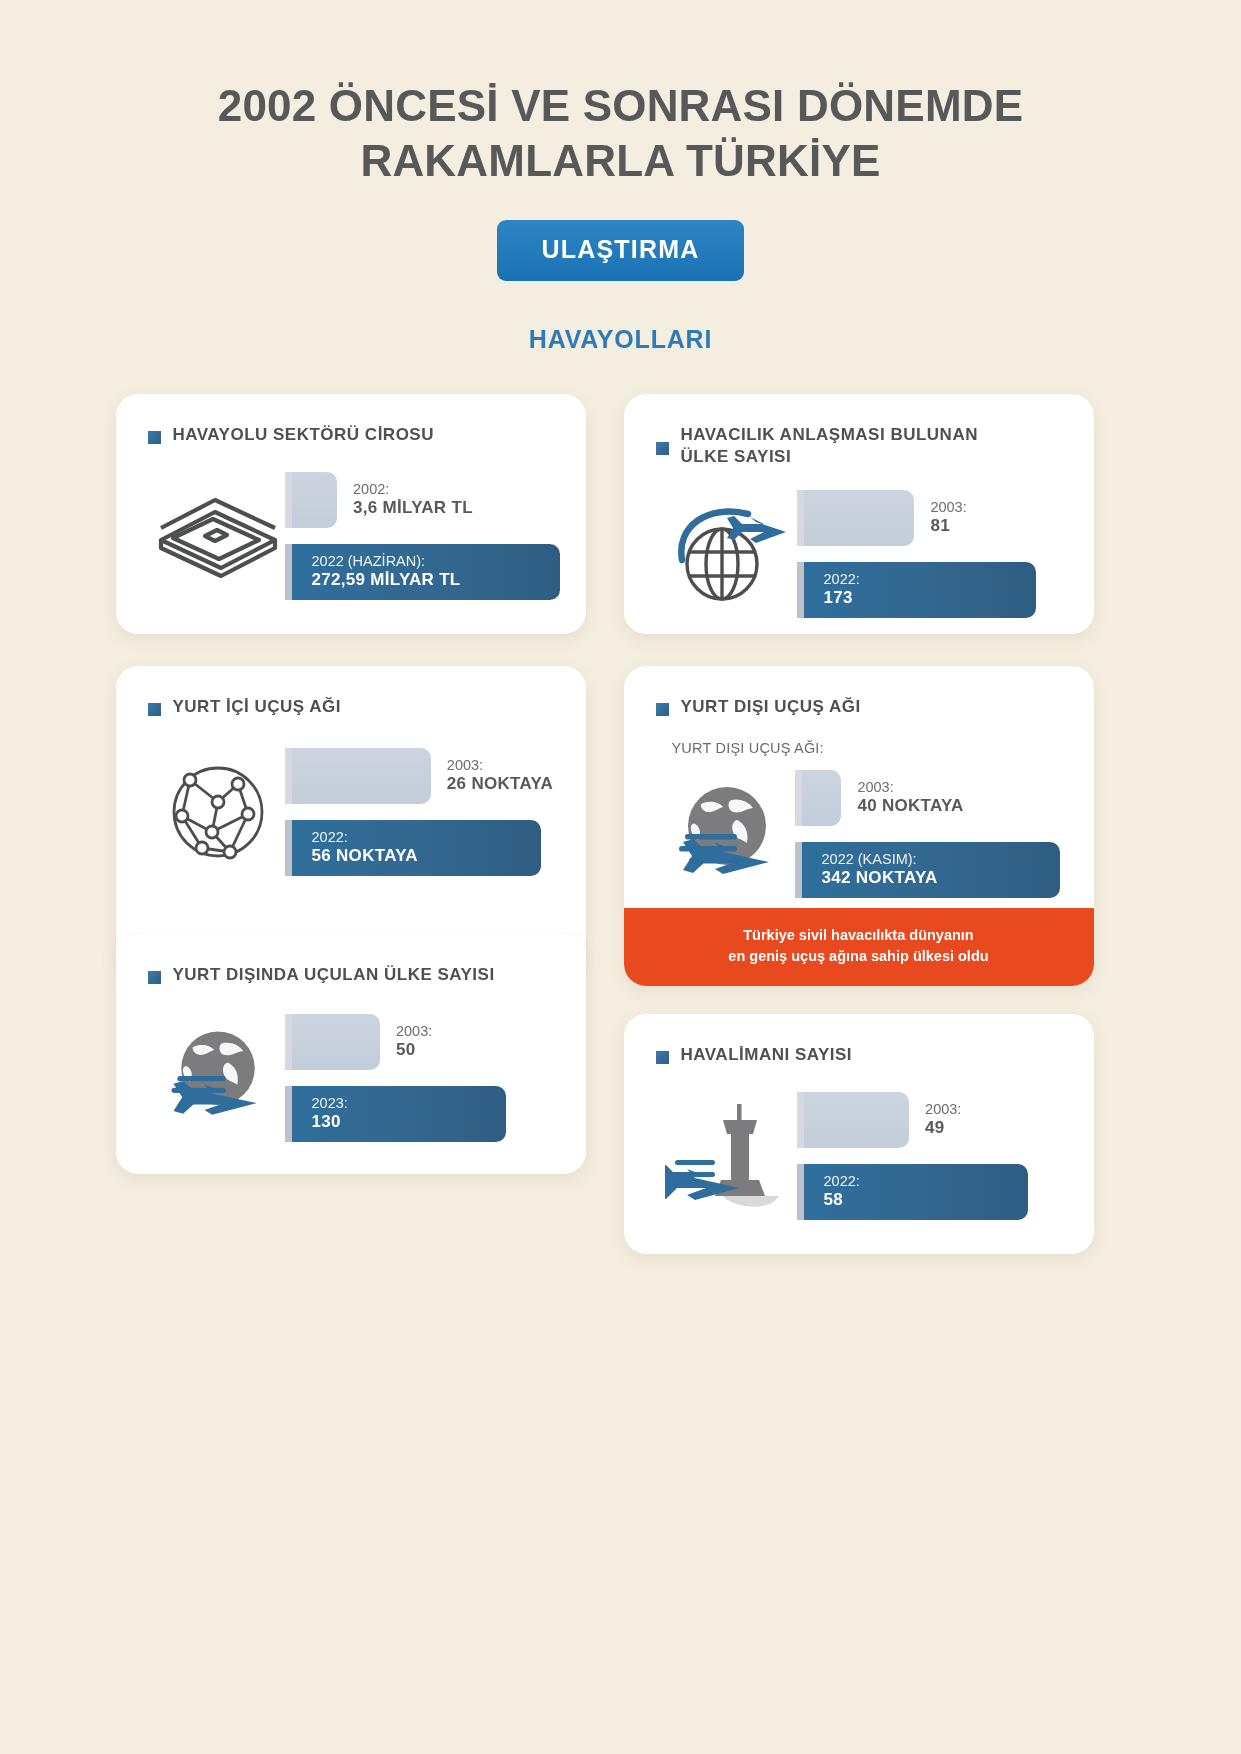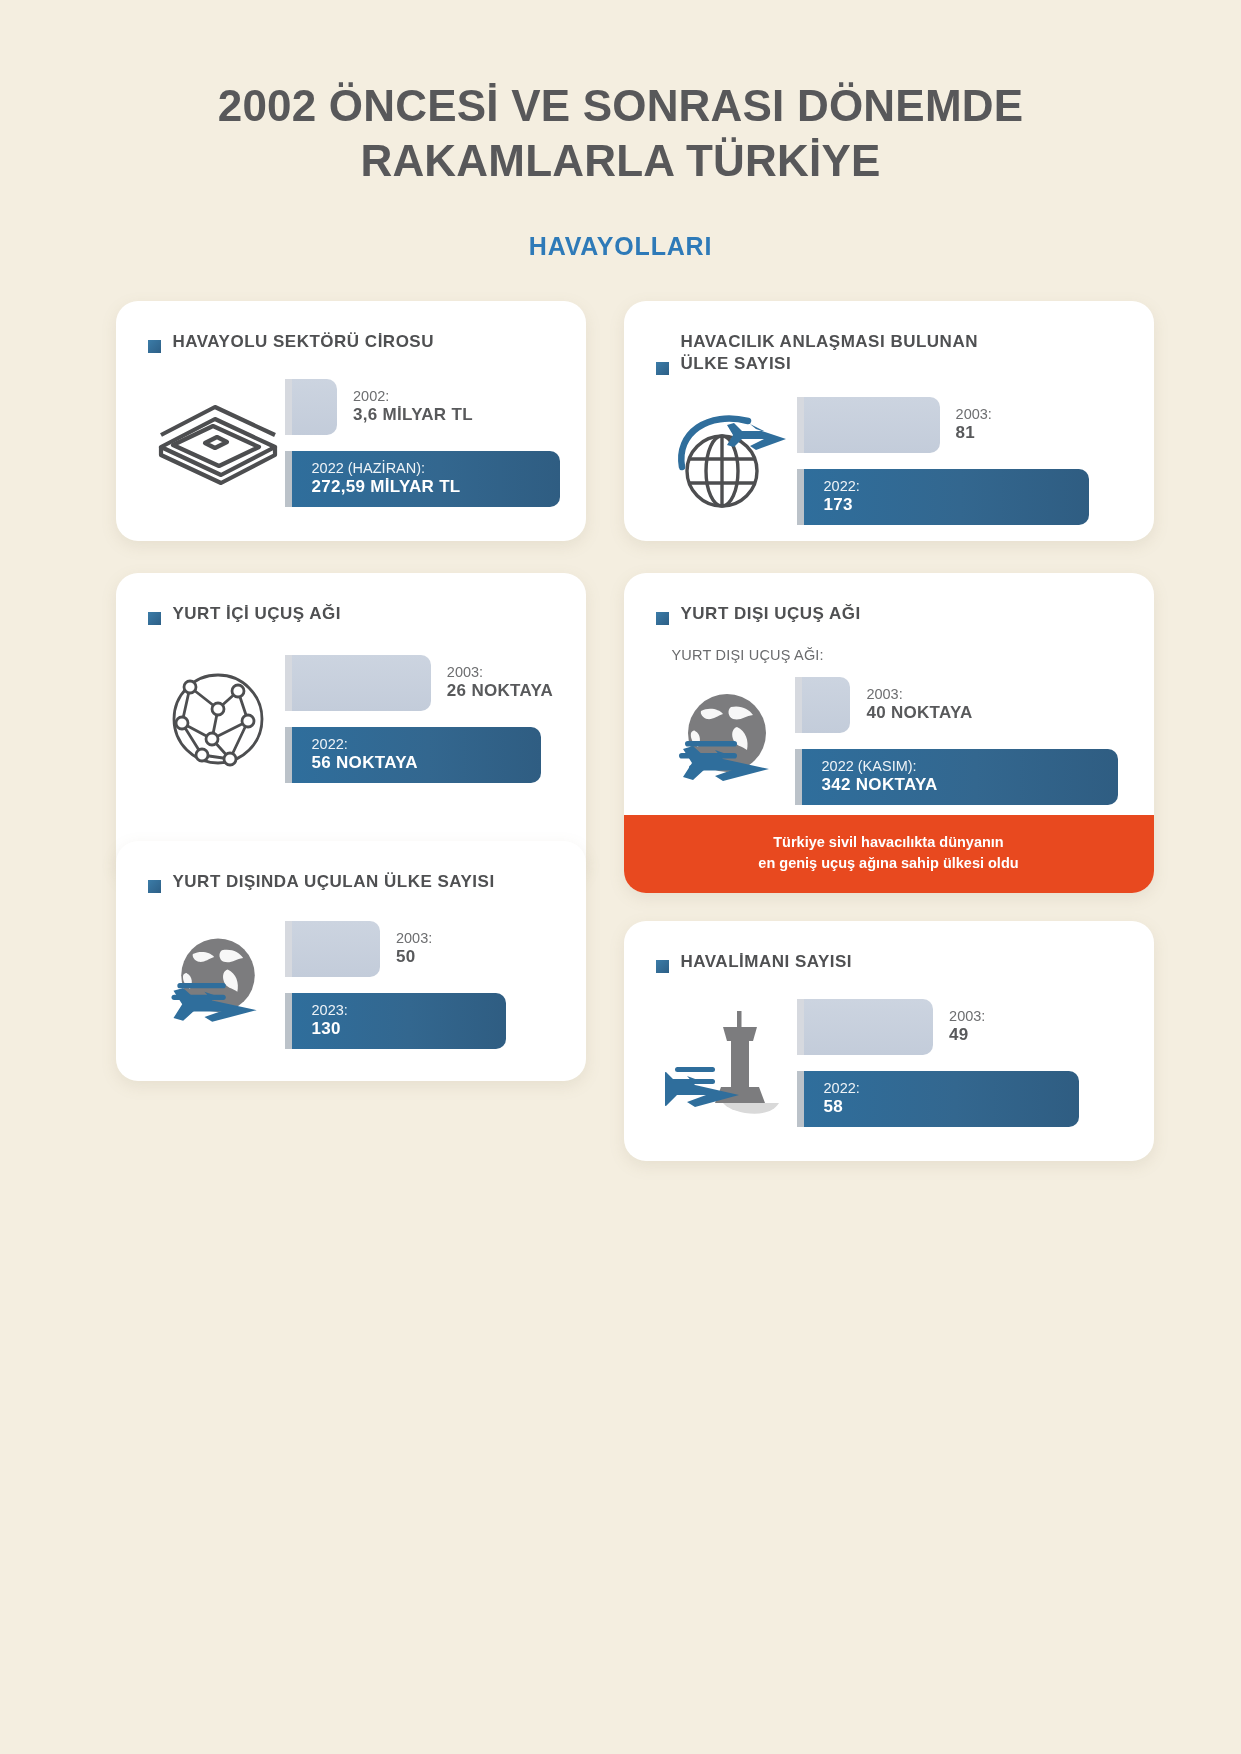--- a/index.html
+++ b/index.html
@@ -68,21 +68,21 @@
   .card {
     position: absolute;
     background: #ffffff;
     border-radius: 22px;
     box-shadow: 0 5px 16px rgba(140,125,95,0.13);
     overflow: hidden;
   }
 
   .card-head {
     display: flex;
-    align-items: flex-end;
+    align-items: center;
     gap: 12px;
     padding: 30px 30px 0 32px;
   }
   .bullet {
     width: 13px; height: 13px;
     background: linear-gradient(135deg, #3b7ca8 0%, #2d5f86 100%);
     flex: 0 0 auto;
     margin-top: 5px;
   }
   .card-title {
@@ -173,36 +173,39 @@
   
   #card-ciro      { left: 0;    top: 0;   width: 424px; height: 240px; }
   #card-anlasma   { left: 450px;top: 0;   width: 424px; height: 240px;
                     transform: translateX(0); }
   #card-yurtici   { left: 0;    top: 272px; width: 424px; height: 308px; }
   #card-yurtdisi  { left: 450px;top: 272px; width: 424px; height: 320px; }
   #card-ulke      { left: 0;    top: 540px; width: 424px; height: 240px; }
   #card-havalimani{ left: 450px;top: 620px; width: 424px; height: 240px; }
 
   
-  #card-anlasma, #card-yurtdisi, #card-havalimani { width: 530px; }
+  #card-anlasma, #card-yurtdisi, #card-havalimani { width: 470px; }
   #card-ciro, #card-yurtici, #card-ulke { width: 470px; }
   #card-anlasma  { left: 508px; }
   #card-yurtdisi { left: 508px; }
   #card-havalimani { left: 508px; }
 </style>
 </head>
 <body>
 
 <div class="page">
 
   <div class="header">
     <h1 class="main-title">
       <span class="line">2002 ÖNCESİ VE SONRASI DÖNEMDE</span>
       <span class="line">RAKAMLARLA TÜRKİYE</span>
     </h1>
+    <div class="badge-wrap">
+      <button class="badge">ULAŞTIRMA</button>
+    </div>
     <div class="section-title">HAVAYOLLARI</div>
   </div>
 
   <div class="grid">
 
     <div class="card" id="card-ciro">
       <div class="card-head">
         <span class="bullet"></span>
         <span class="card-title">HAVAYOLU SEKTÖRÜ CİROSU</span>
       </div>

